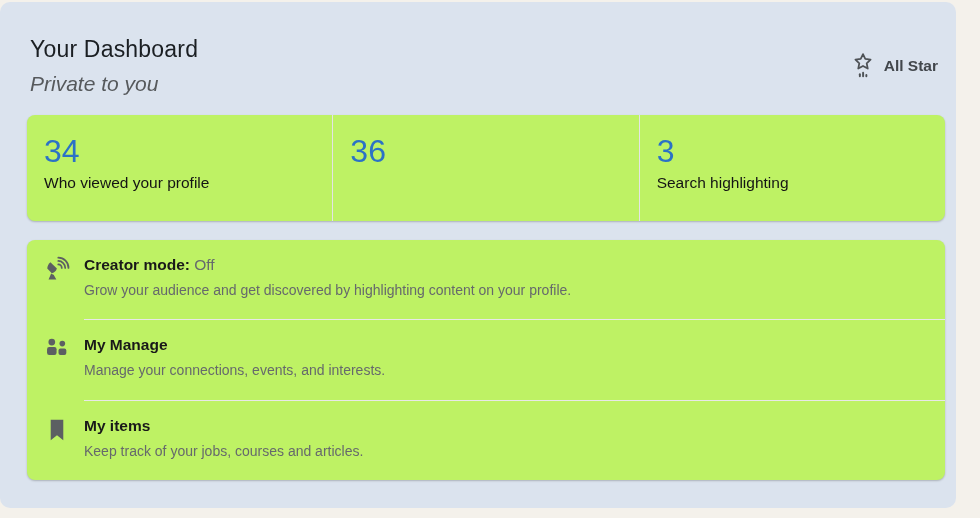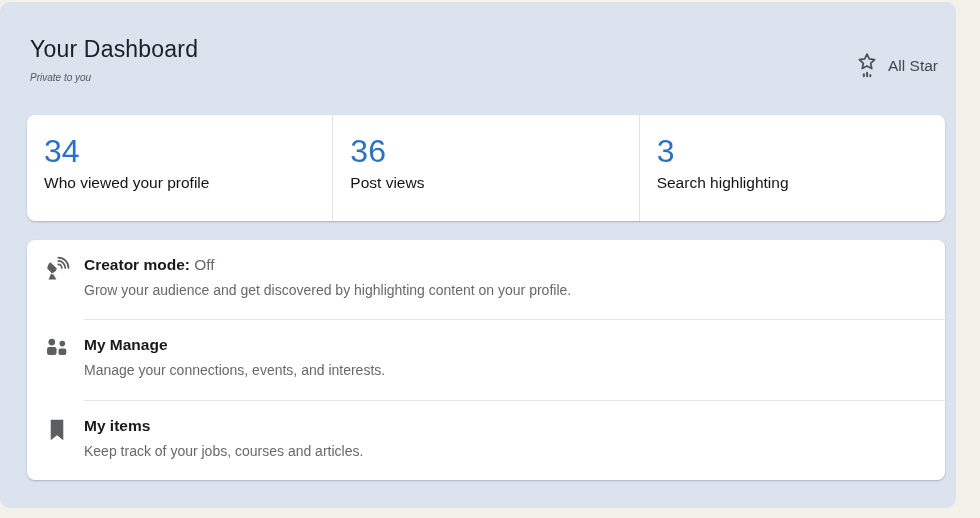--- a/index.html
+++ b/index.html
@@ -9,30 +9,30 @@
     font-family:"Liberation Sans","DejaVu Sans",sans-serif;
     -webkit-font-smoothing:antialiased;
   }
   .panel{
     position:absolute;left:0;top:2px;width:956px;height:506px;
     background:#dbe3ee;border-radius:10px;
   }
   
   .header{position:absolute;left:30px;top:34px;}
   .title{font-size:23px;font-weight:400;color:#1b1f23;letter-spacing:.2px;}
-  .subtitle{margin-top:9px;font-size:10px;font-style:italic;color:#56595c;}
+  .subtitle{margin-top:9px;font-size:21px;font-style:italic;color:#56595c;}
   .badge{
     position:absolute;right:18px;top:50px;
     display:flex;align-items:center;gap:8px;cursor:pointer;
   }
-  .badge-label{font-size:15.5px;font-weight:400;color:#42474c;}
+  .badge-label{font-size:15.5px;font-weight:700;color:#42474c;}
   .badge-icon svg{display:block;}
   
   .card{
-    position:absolute;left:27px;width:918px;background:#ffffff;
+    position:absolute;left:27px;width:918px;background:#bef264;
     border-radius:8px;box-shadow:0 1px 2px rgba(0,0,0,.22);
   }
   .stats-card{top:113px;height:106px;display:flex;}
   .stat{
     flex:1;padding:19px 10px 0 17px;box-sizing:border-box;cursor:pointer;
   }
   .stat + .stat{border-left:1px solid #e4e4e4;}
   .stat-value{font-size:32px;line-height:34px;font-weight:400;color:#2b72c6;}
   .stat-label{margin-top:6px;font-size:15.5px;color:#141414;}
   
@@ -70,21 +70,20 @@
     <span class="badge-label">All Star</span>
   </div>
 
   <div class="card stats-card">
     <div class="stat">
       <div class="stat-value">34</div>
       <div class="stat-label">Who viewed your profile</div>
     </div>
     <div class="stat">
       <div class="stat-value">36</div>
-      <div class="stat-label">Post views</div>
     </div>
     <div class="stat">
       <div class="stat-value">3</div>
       <div class="stat-label">Search highlighting</div>
     </div>
   </div>
 
   <div class="card menu-card">
 
     <div class="menu-row">

